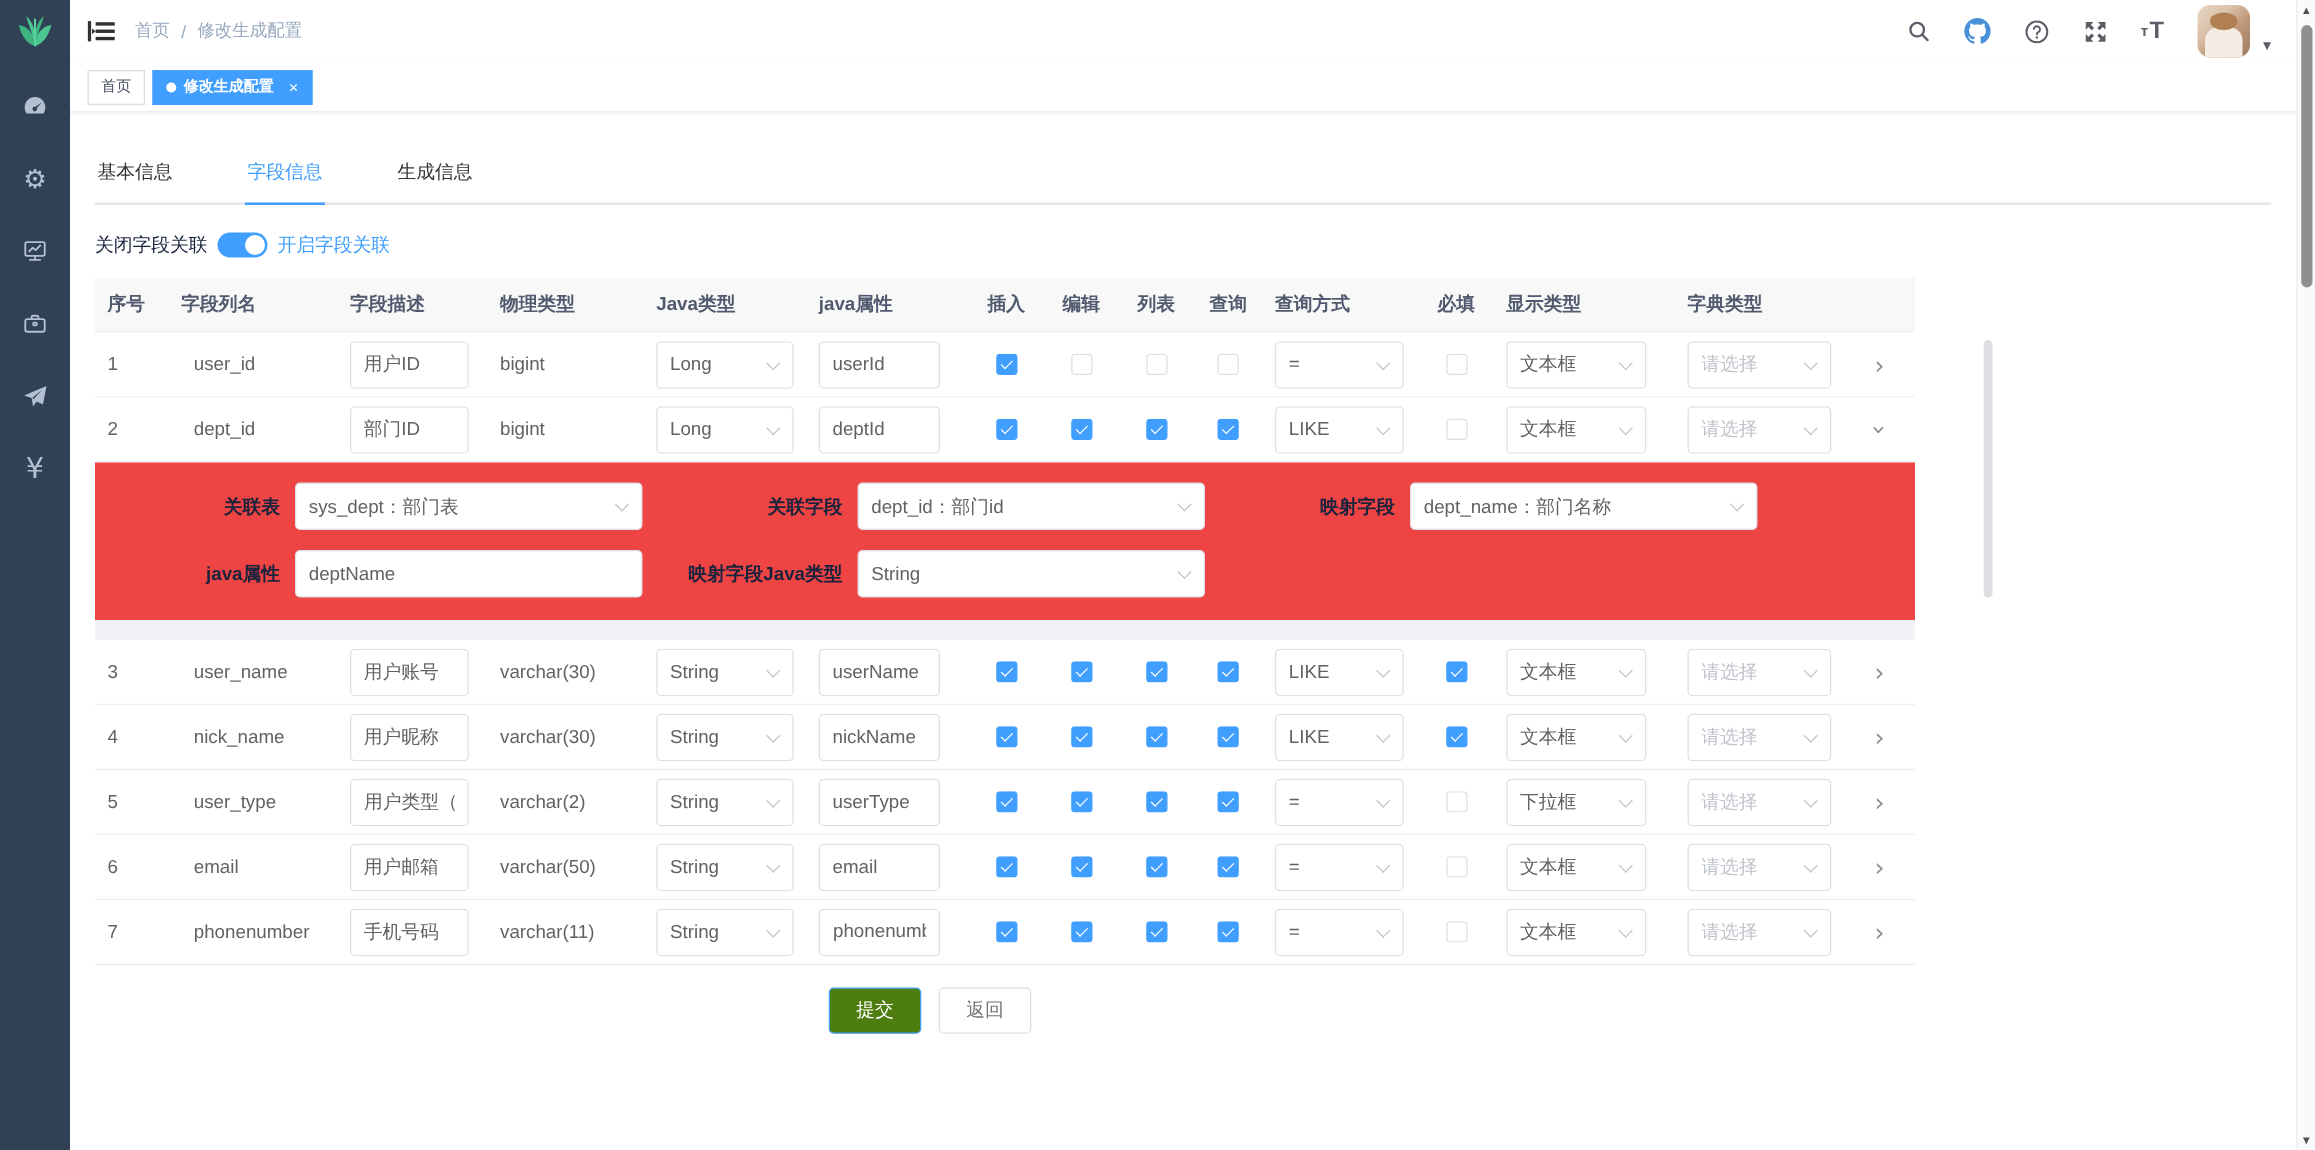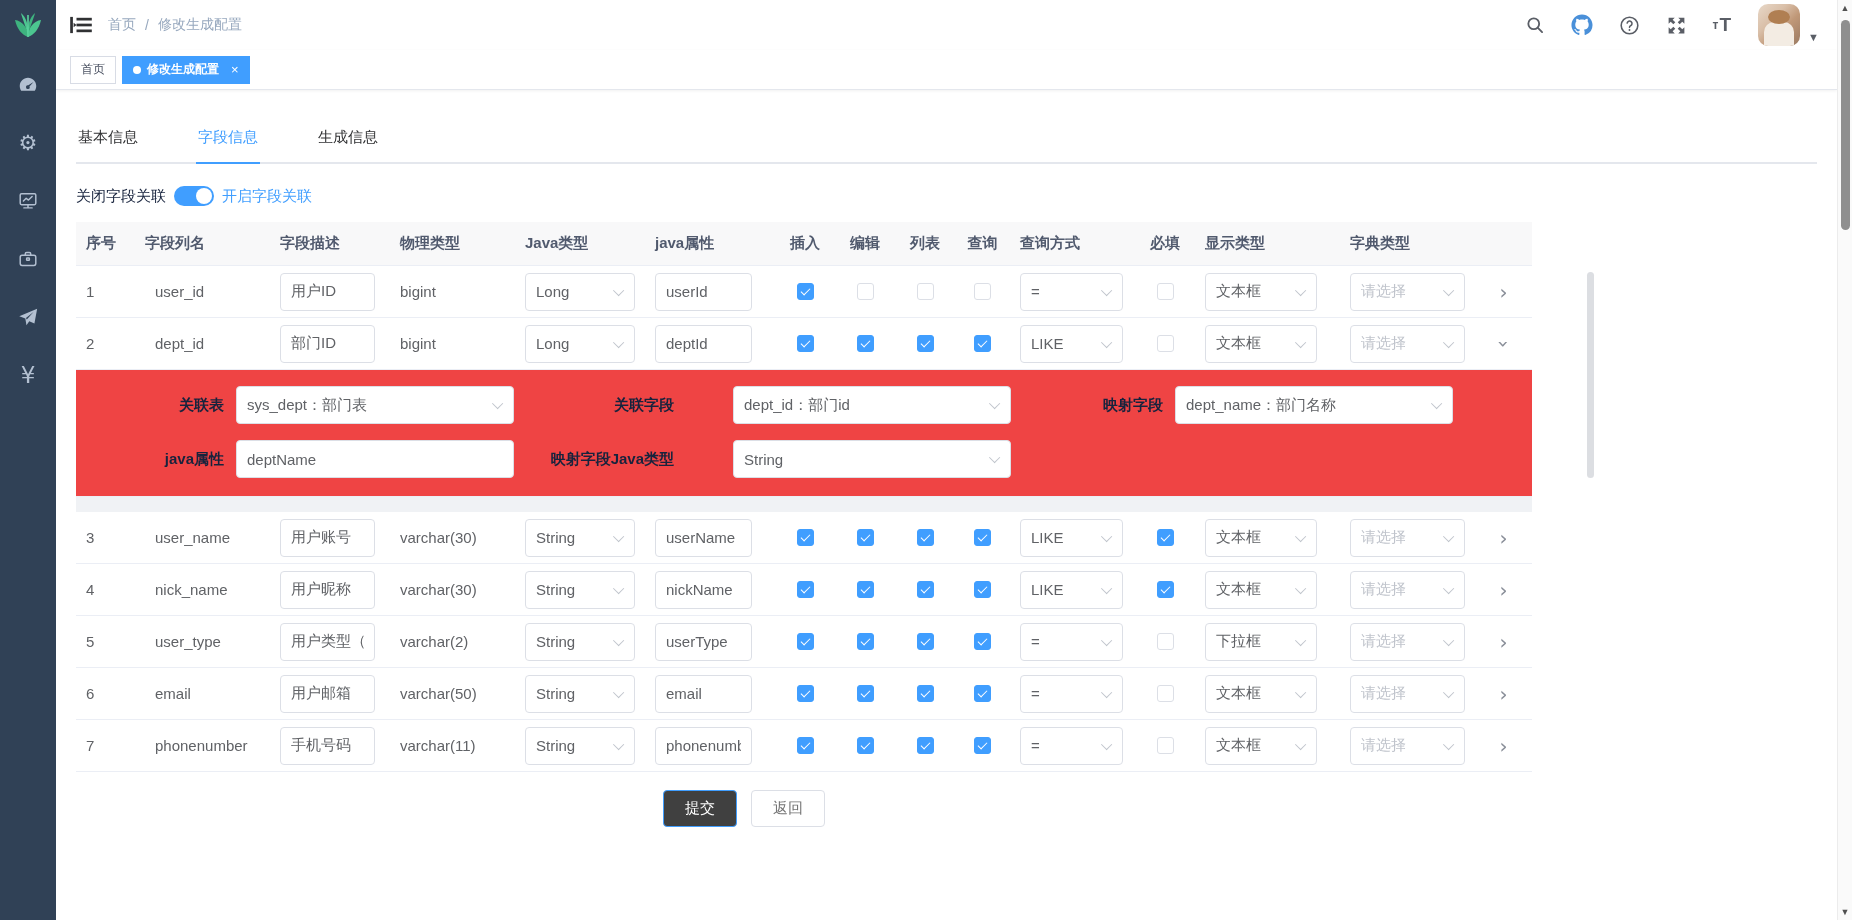--- a/index.html
+++ b/index.html
@@ -73,30 +73,30 @@
   .cb.checked { background:#409eff; border-color:#409eff; }
   .cb.checked::after { content:""; position:absolute; left:5px; top:2px; width:4px; height:8px; border-right:1.6px solid #fff; border-bottom:1.6px solid #fff; transform:rotate(45deg); }
   .chev { color:#8a8f99; font-size:20px; line-height:1; display:inline-block; cursor:pointer; font-family:"DejaVu Sans",sans-serif; }
   .chev.expanded { transform:rotate(90deg); }
   
   .expand-area { background:#ef4444; border-bottom:1px solid #ebeef5; padding:16px 0 18px 0; }
   .expand-line { display:flex; align-items:center; margin-bottom:16px; }
   .expand-line:last-child { margin-bottom:0; }
   .ex-label { font-size:15px; font-weight:700; color:#17233d; text-align:right; margin-right:12px; }
   .lbl-w150 { width:148px; }
-  .ex-group2 { margin-left:28px; display:flex; align-items:center;gap:47px; }
+  .ex-group2 { margin-left:28px; display:flex; align-items:center; }
   .ex-group2 .ex-label { width:132px; }
   .ex-group3 { margin-left:32px; display:flex; align-items:center; }
   .ex-group3 .ex-label { width:120px; }
   .row-gap { height:15px; background:#f0f2f5; }
   .inner-scroll { position:absolute; right:-62px; top:50px; width:7px; height:206px; background:#dcdee2; border-radius:4px; }
   
   .footer-btns { display:flex; justify-content:center; gap:14px; padding:18px 0 20px 0; transform:translateX(-60px); }
   .btn { height:37px; border-radius:4px; font-size:15px; padding:0 21px; cursor:pointer; display:inline-flex; align-items:center; font-family:"Liberation Sans","DejaVu Sans",sans-serif; }
-  .btn-primary { background:#404040; border:1px solid #409eff; color:#fff; }
+  .btn-primary { background:#4d7c0f; border:1px solid #409eff; color:#fff; }
   .btn-default { background:#fff; border:1px solid #dcdfe6; color:#737373; }
 </style>
 </head>
 <body>
 
 <aside class="sidebar">
   <div class="logo">
     <svg width="30" height="28" viewBox="0 0 30 28">
       <path d="M15 26C15 16 9 10 2 9c2 9 7 15 13 17z" fill="#3eb37f"></path>
       <path d="M15 26C15 16 21 10 28 9c-2 9-7 15-13 17z" fill="#4cc690"></path>

